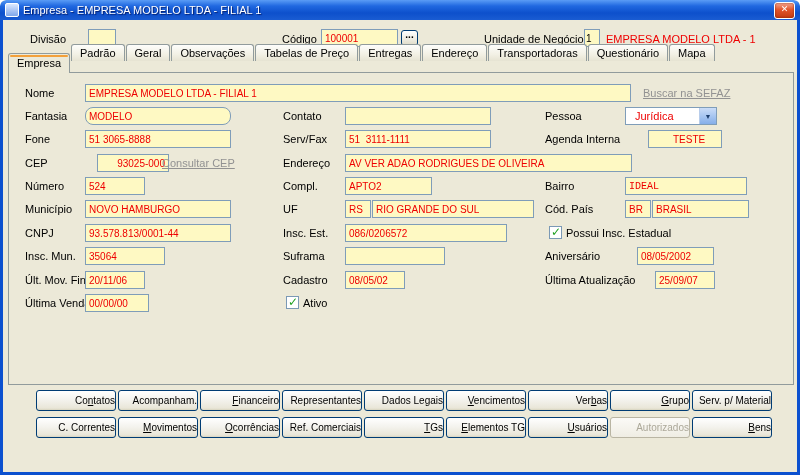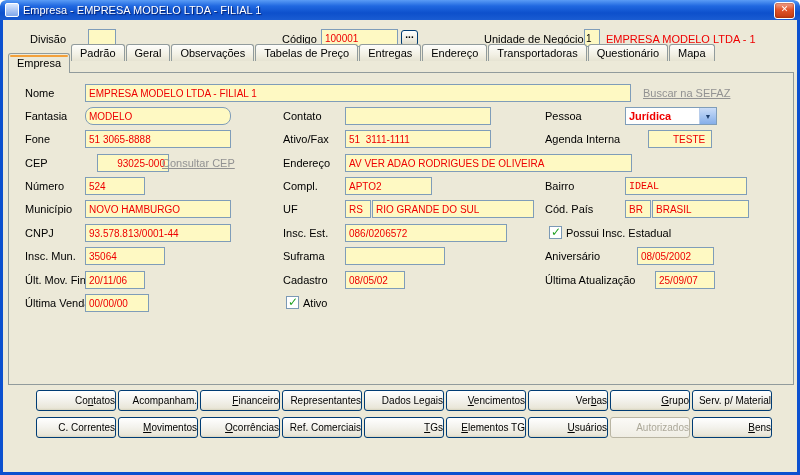--- a/index.html
+++ b/index.html
@@ -39,21 +39,21 @@
   .tab.active{height:19px;line-height:18px;margin-bottom:0;background:#ECE9D8;position:relative;z-index:5;}
   .tab.active::before{content:"";position:absolute;left:1px;right:1px;top:1px;height:2px;
        background:#F3A03A;border-radius:2px;}
   .panel{position:absolute;left:8px;top:72px;width:784px;height:311px;
          border:1px solid #919B9C;background:#ECE9D8;z-index:2;}
   .checkbox{position:absolute;width:13px;height:13px;background:#fff;border:1px solid #7B99B5;
             box-sizing:border-box;z-index:5;}
   .check{display:block;color:#21A121;font-weight:bold;font-size:12px;line-height:10px;margin-left:1px;}
   .combo{position:absolute;height:18px;border:1px solid #7F9DB9;background:#fff;display:flex;
          align-items:center;box-sizing:border-box;z-index:5;}
-  .combo-value{flex:1;padding-left:3px;color:#EE0000;white-space:nowrap;overflow:hidden;font-weight:bold;}
+  .combo-value{flex:1;padding-left:9px;color:#EE0000;white-space:nowrap;overflow:hidden;}
   .combo-btn{width:16px;height:16px;margin-right:0;border-left:1px solid #B8CDEB;
              background:linear-gradient(#CBDDF8 0%,#A8C6F1 50%,#85AEE9 100%);
              display:flex;align-items:center;justify-content:center;}
   .combo-arrow{font-size:7px;color:#1C3E6E;line-height:7px;}
   .btn-row{position:absolute;display:flex;gap:2px;z-index:5;}
   .btn{width:80px;height:21px;border:1px solid #003C74;border-radius:3px;
        background:linear-gradient(#FFFFFF 0%,#F4F3EE 45%,#E9E6D8 90%,#D8D4BF 100%);
        font-family:"Liberation Sans","DejaVu Sans",sans-serif;font-size:10px;color:#000;
        white-space:nowrap;overflow:hidden;text-align:right;padding:0;}
   .btn u{text-decoration:underline;}
@@ -112,24 +112,24 @@
   <span class="lbl z" style="left:545px;top:110px">Pessoa</span>
   <div class="combo" style="left:625px;top:107px;width:92px">
     <span class="combo-value">Jurídica</span>
     <span class="combo-btn">
         <span class="combo-arrow">▼</span>
       </span>
   </div>
 
   <span class="lbl z" style="left:25px;top:133px">Fone</span>
   <input class="field z" style="left: 85px; top: 130px; width: 146px;" value="51 3065-8888">
-  <span class="lbl z" style="left:283px;top:133px">Ativo/Fax</span>
+  <span class="lbl z" style="left:283px;top:133px">Serv/Fax</span>
   <input class="field z" style="left: 345px; top: 130px; width: 146px;" value="51  3111-1111">
   <span class="lbl z" style="left:545px;top:133px">Agenda Interna</span>
-  <input class="field z" style="left: 648px; top: 130px; width: 64px; padding-left: 24px;" value="TESTE">
+  <input class="field z" style="left: 648px; top: 130px; width: 74px; padding-left: 24px;" value="TESTE">
 
   <span class="lbl z" style="left:25px;top:157px">CEP</span>
   <input class="field alignright z" style="left: 85px; top: 154px; width: 72px;" value="93025-000">
   <span class="link z" style="left:162px;top:157px">Consultar CEP</span>
   <span class="lbl z" style="left:283px;top:157px">Endereço</span>
   <input class="field z" style="left: 345px; top: 154px; width: 287px;" value="AV VER ADAO RODRIGUES DE OLIVEIRA">
 
   <span class="lbl z" style="left:25px;top:180px">Número</span>
   <input class="field z" style="left: 85px; top: 177px; width: 60px;" value="524">
   <span class="lbl z" style="left:283px;top:180px">Compl.</span>

